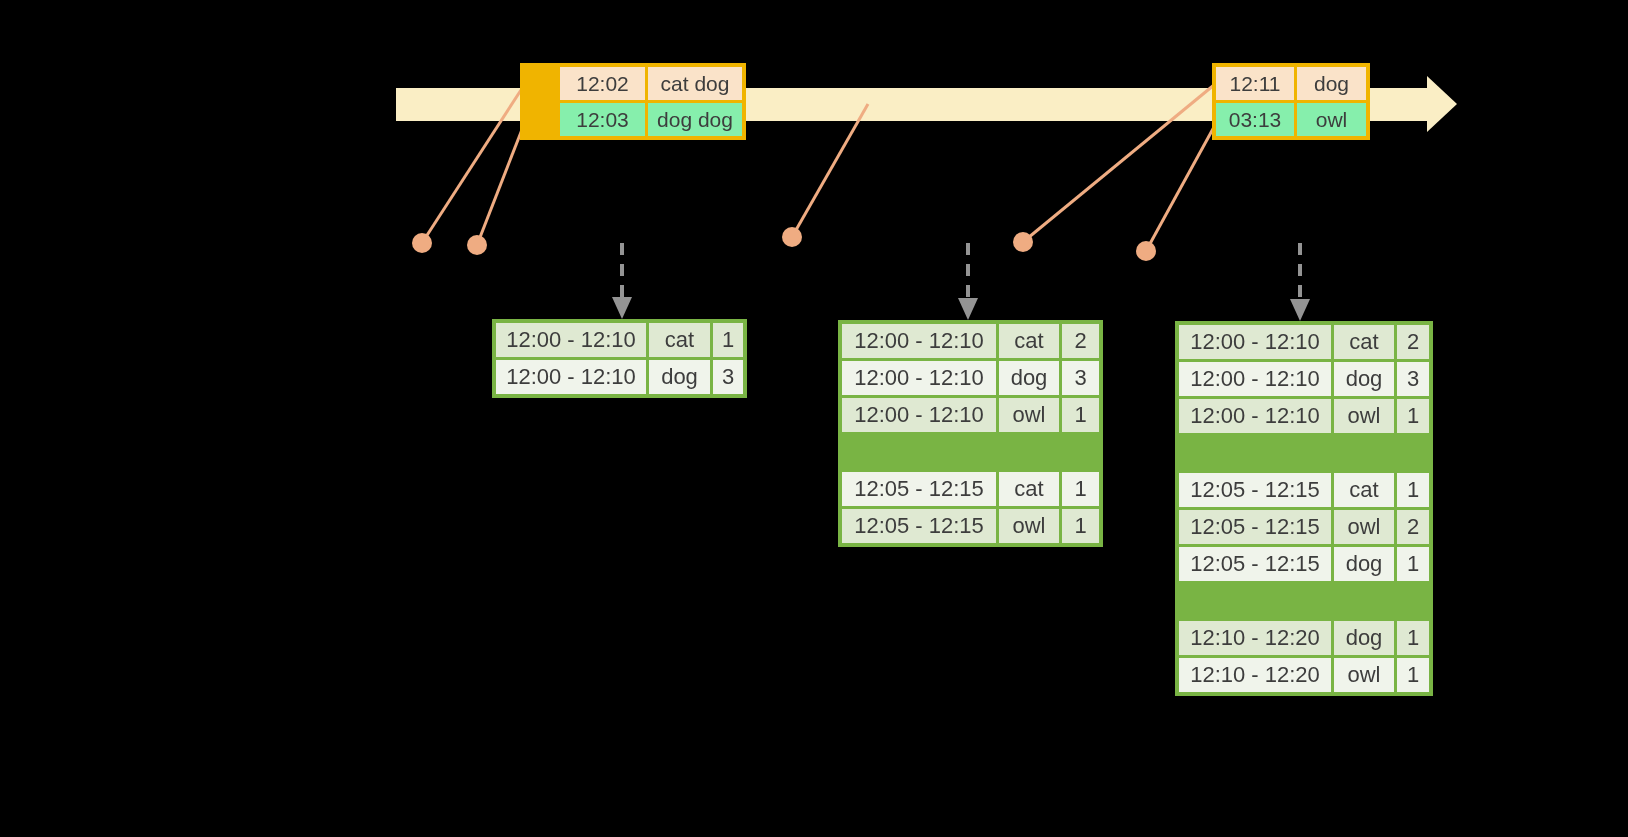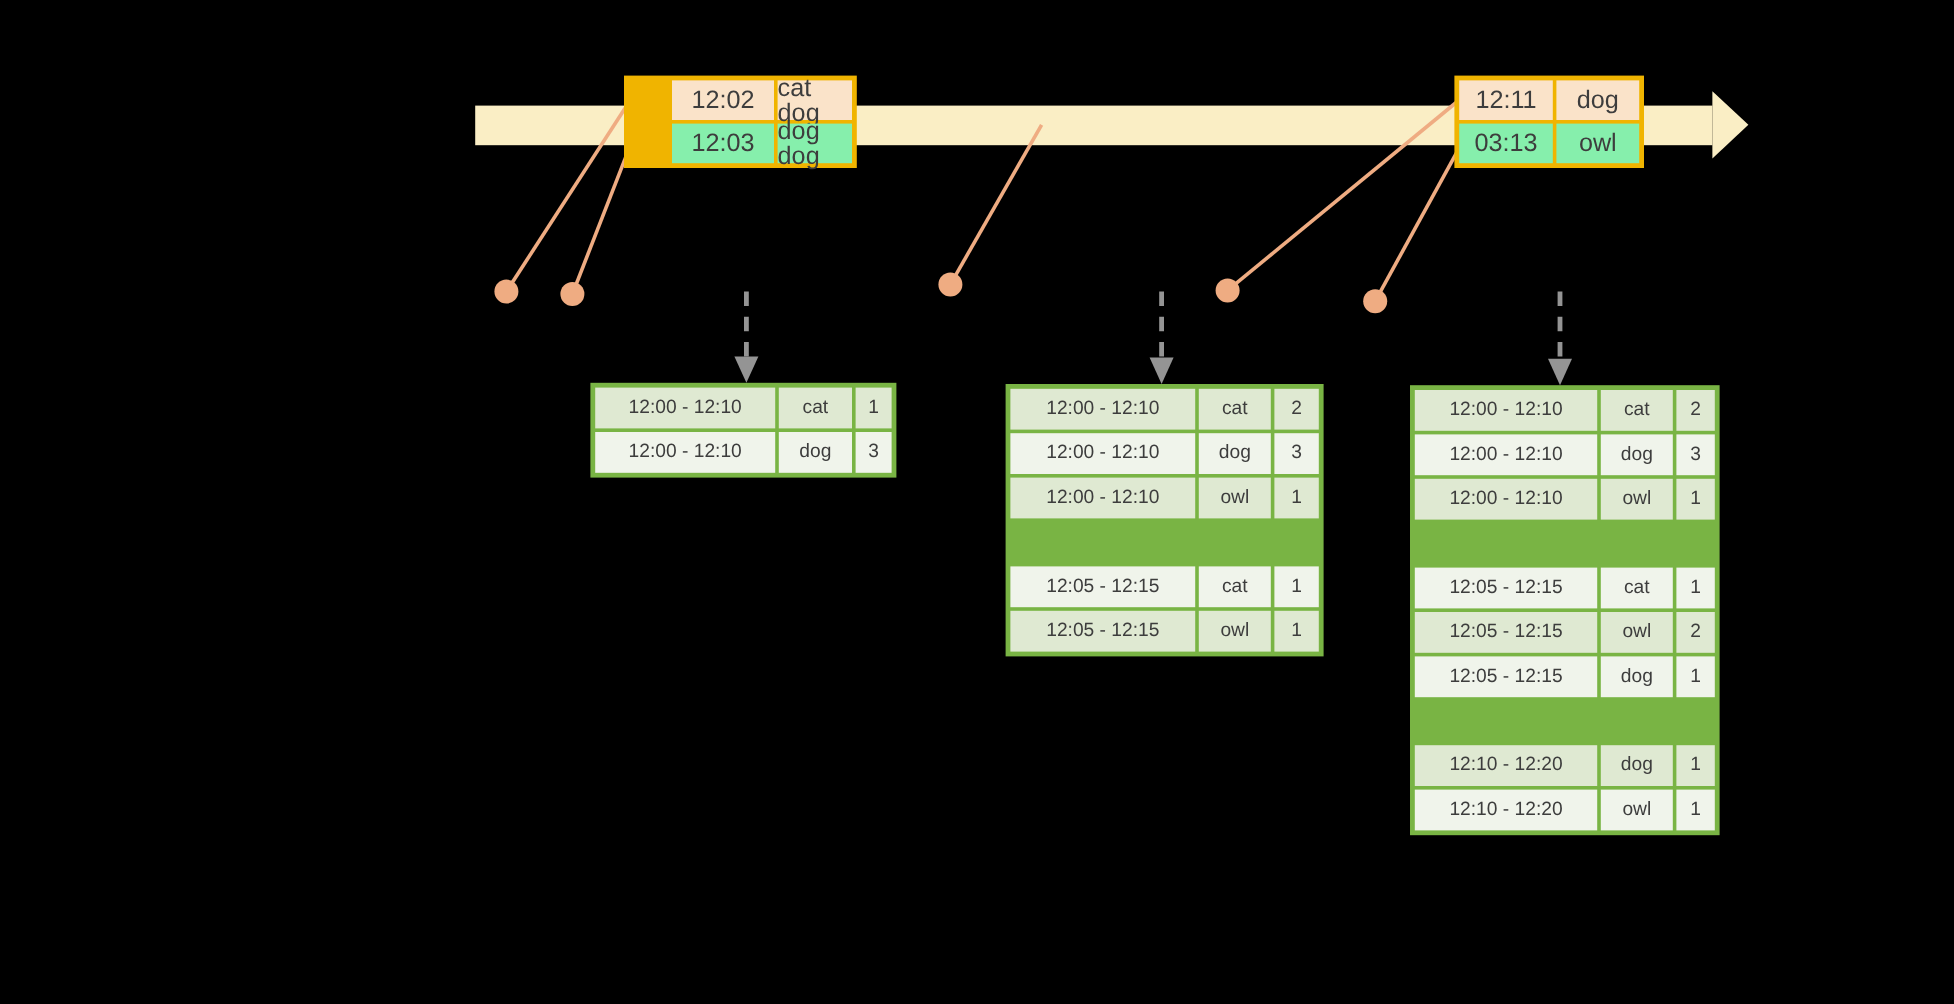--- a/index.html
+++ b/index.html
@@ -13,26 +13,26 @@
   .event-table .cell{display:flex;align-items:center;justify-content:center;
                      font-size:21px;line-height:1;}
   .fill-peach{background:#fae3c9;}
   .fill-cream{background:#86efac;}
 
   
   .result-table{position:absolute;display:grid;grid-template-columns:150px 61px 1fr;
                 gap:3px;padding:4px;background:#79b444;box-sizing:border-box;
                 grid-auto-rows:34px;}
   .result-table .cell{display:flex;align-items:center;justify-content:center;
-                      font-size:16px;line-height:1;}
+                      font-size:22px;line-height:1;}
   .row-dark{background:#dfe9d2;}
   .row-light{background:#f0f4eb;}
   .group-gap{grid-column:1 / -1;height:2px;background:transparent;}
 
-  #etable1{left:520px;top:63px;width:194px;grid-template-columns:85px 1fr;grid-auto-rows:33px;padding-left:40px;}
+  #etable1{left:520px;top:63px;width:226px;grid-template-columns:85px 1fr;grid-auto-rows:33px;padding-left:40px;}
   #etable2{left:867px;top:84px;width:203px;grid-template-columns:85px 1fr;grid-auto-rows:30px;}
   #etable3{left:1212px;top:63px;width:158px;grid-template-columns:78px 1fr;grid-auto-rows:33px;}
 
   #rtable1{left:492px;top:319px;width:255px;}
   #rtable2{left:838px;top:320px;width:265px;grid-template-columns:154px 60px 1fr;}
   #rtable3{left:1175px;top:321px;width:258px;grid-template-columns:152px 60px 1fr;}
 </style>
 </head>
 <body>
 

